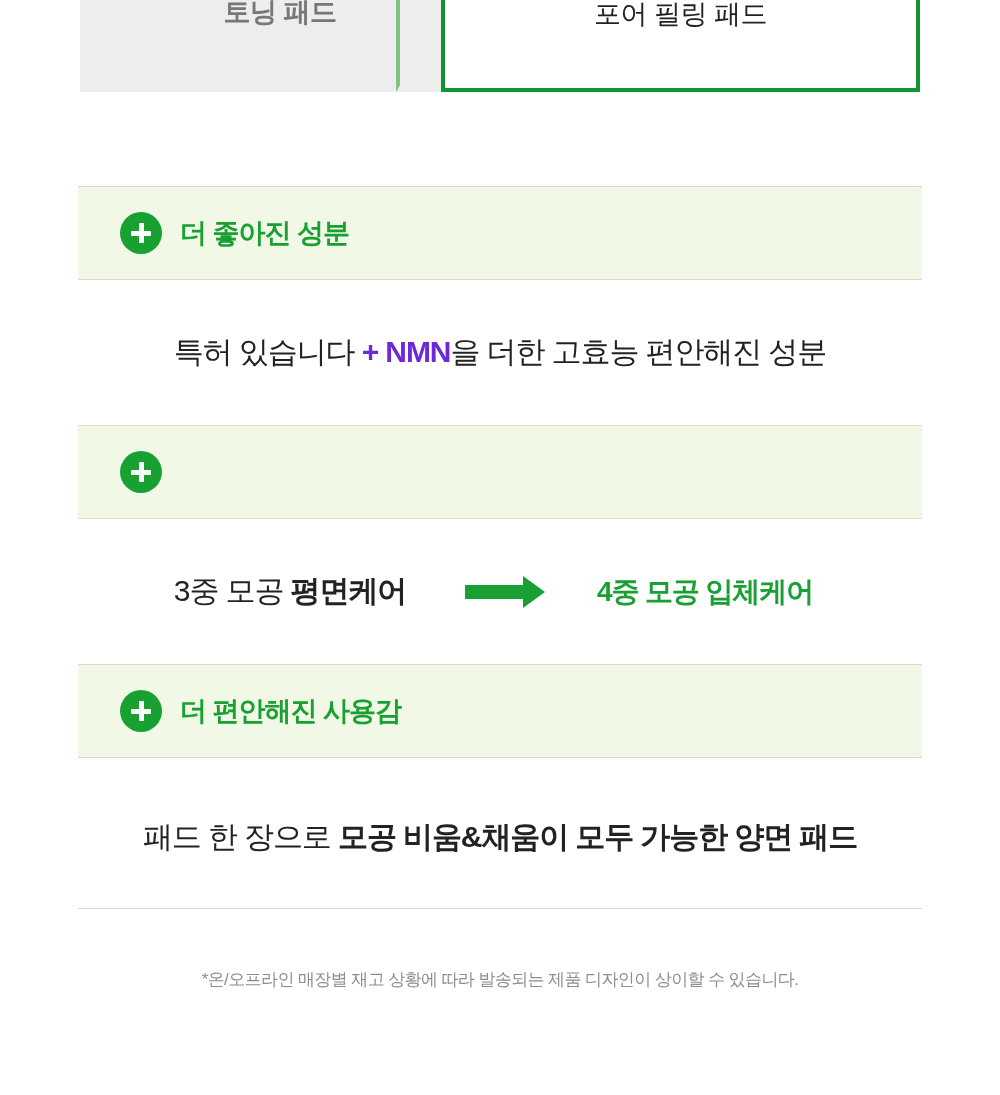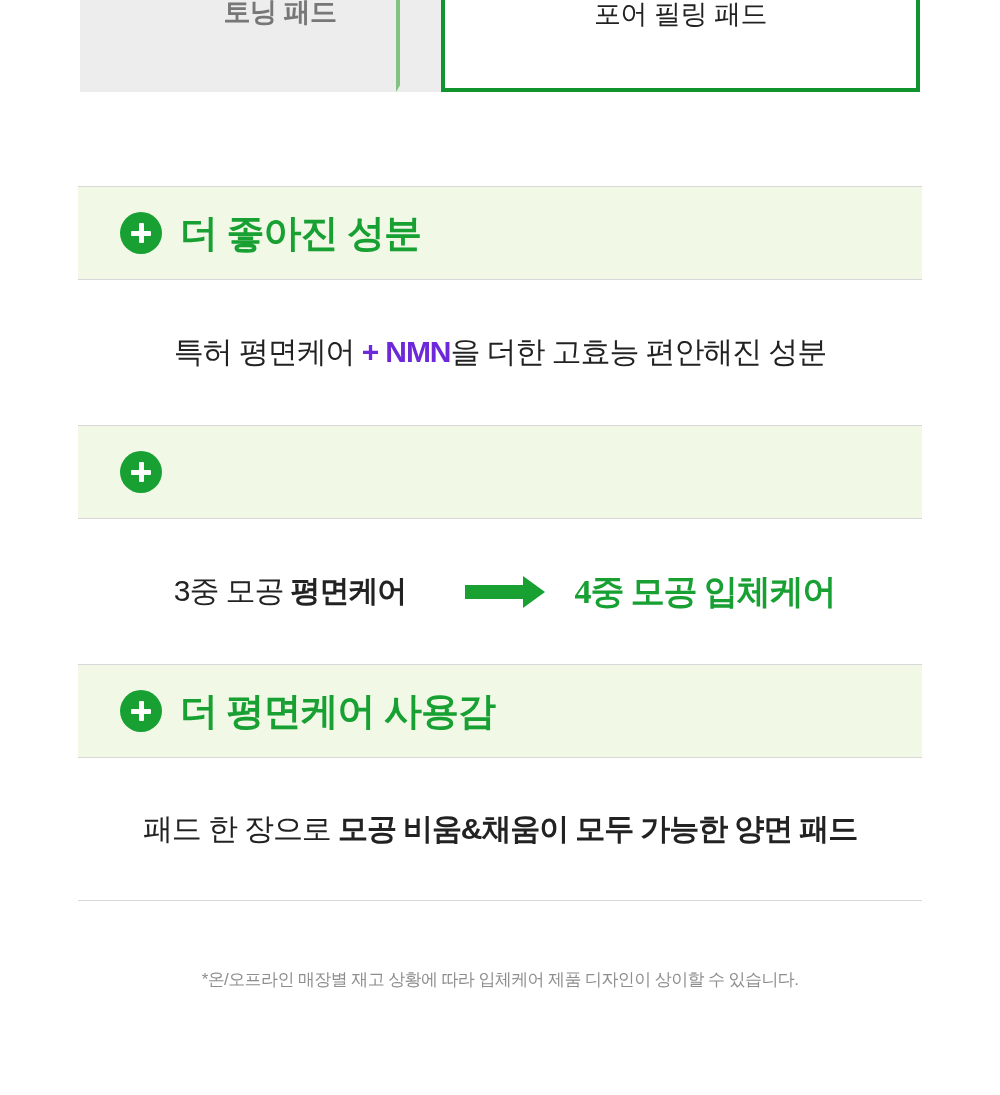--- a/index.html
+++ b/index.html
@@ -129,35 +129,36 @@
     left: 11px;
     top: 18.5px;
   }
   .plus-badge::after {
     width: 5px;
     height: 20px;
     left: 18.5px;
     top: 11px;
   }
   .feat-head-label {
-    font-size: 38px;
+    font-size: 27px;
     font-weight: 700;
     color: #18a033;
     letter-spacing: -1px;
   }
   .feat-body {
     height: 145px;
     display: flex;
     align-items: center;
     justify-content: center;
     padding: 0 30px;
     box-sizing: border-box;
   }
   .feat-body.tall {
     height: 142px;
+    margin-top: 8px;
   }
   .body-text {
     font-size: 30px;
     letter-spacing: -1.1px;
     color: #222222;
     text-align: center;
     font-weight: 400;
   }
   .body-text .accent {
     color: #6d28d9;
@@ -177,27 +178,26 @@
   }
   .effect-old {
     font-size: 30px;
     letter-spacing: -1.1px;
     width: 300px;
     text-align: center;
     color: #222222;
   }
   .effect-old .strong { font-weight: 700; }
   .effect-new {
-    font-size: 34px;
+    font-size: 28px;
     letter-spacing: -1.1px;
     width: 310px;
     text-align: center;
     color: #18a033;
     font-weight: 700;
-    font-family: Liberation Serif, serif;
   }
   .arrow-wrap {
     width: 110px;
     display: flex;
     align-items: center;
     justify-content: center;
   }
   .arrow-right {
     width: 60px;
     height: 14px;
@@ -246,21 +246,21 @@
 
   <div class="rule"></div>
 
   <div class="feat-head">
     <span class="plus-badge"></span>
     <span class="feat-head-label">더 좋아진 성분</span>
   </div>
   <div class="rule"></div>
   <div class="feat-body">
     <div class="body-text">
-      <span>특허 평면케어 </span><span class="accent">+ NMN</span><span>을 더한 고효능 편안해진 성분</span>
+      <span>특허 있습니다 </span><span class="accent">+ NMN</span><span>을 더한 고효능 편안해진 성분</span>
     </div>
   </div>
 
   <div class="rule"></div>
 
   <div class="feat-head">
     <span class="plus-badge"></span>
   </div>
   <div class="rule"></div>
   <div class="feat-body">
@@ -272,25 +272,25 @@
         <span class="arrow-right"></span>
       </div>
       <div class="effect-new">4중 모공 입체케어</div>
     </div>
   </div>
 
   <div class="rule"></div>
 
   <div class="feat-head">
     <span class="plus-badge"></span>
-    <span class="feat-head-label">더 평면케어 사용감</span>
+    <span class="feat-head-label">더 편안해진 사용감</span>
   </div>
   <div class="rule"></div>
   <div class="feat-body tall">
     <div class="body-text">
       <span>패드 한 장으로 </span><span class="strong">모공 비움&amp;채움이 모두 가능한 양면 패드</span><span></span>
     </div>
   </div>
 
   <div class="rule"></div>
 </div>
 
-<div class="footnote">*온/오프라인 매장별 재고 상황에 따라 입체케어 제품 디자인이 상이할 수 있습니다.</div>
+<div class="footnote">*온/오프라인 매장별 재고 상황에 따라 발송되는 제품 디자인이 상이할 수 있습니다.</div>
 
 </body></html>

